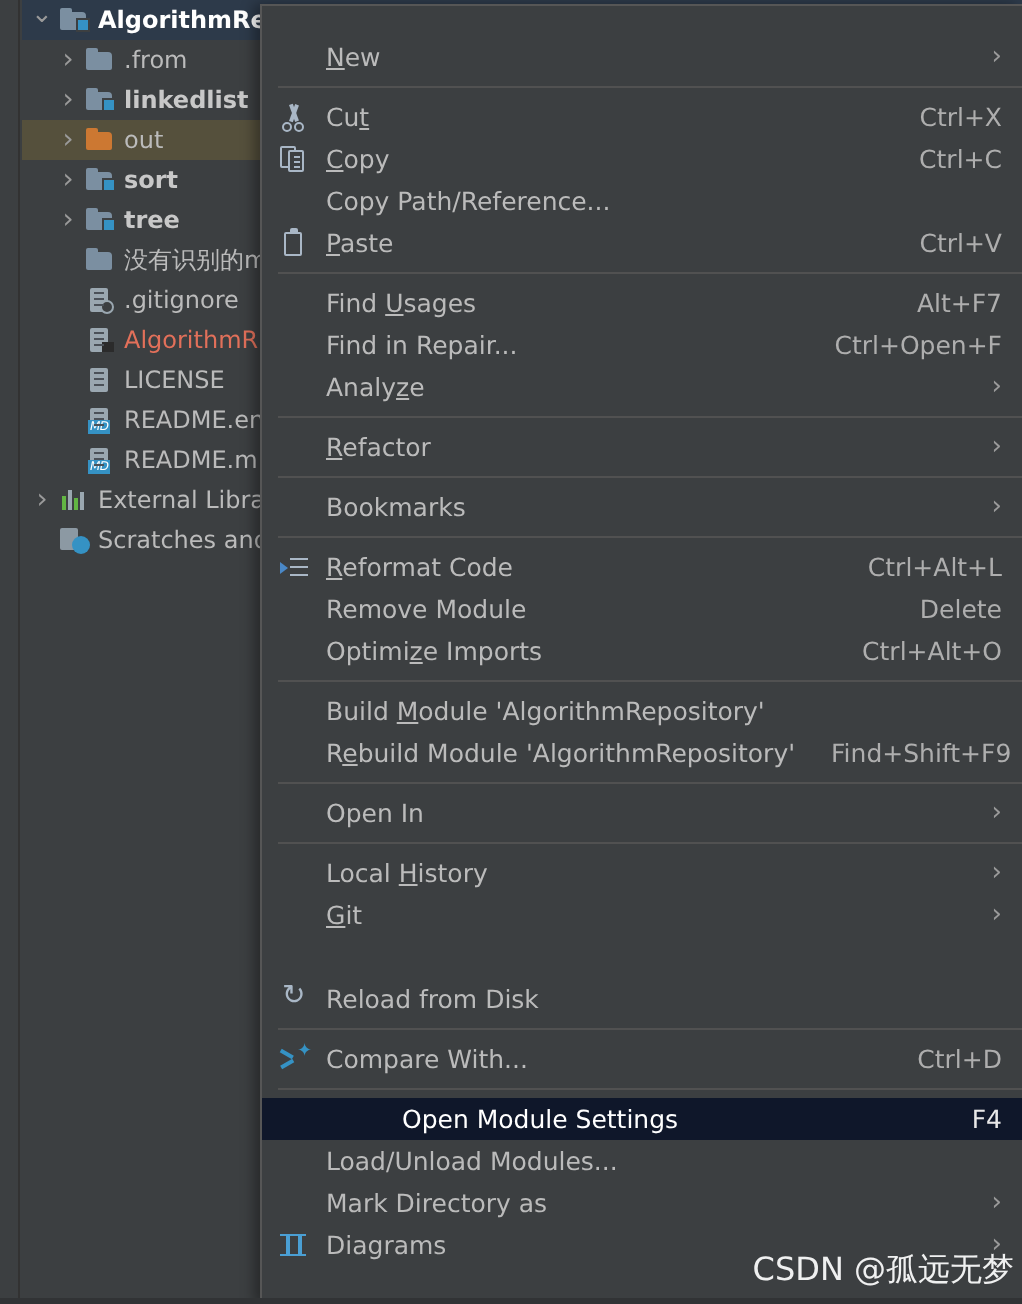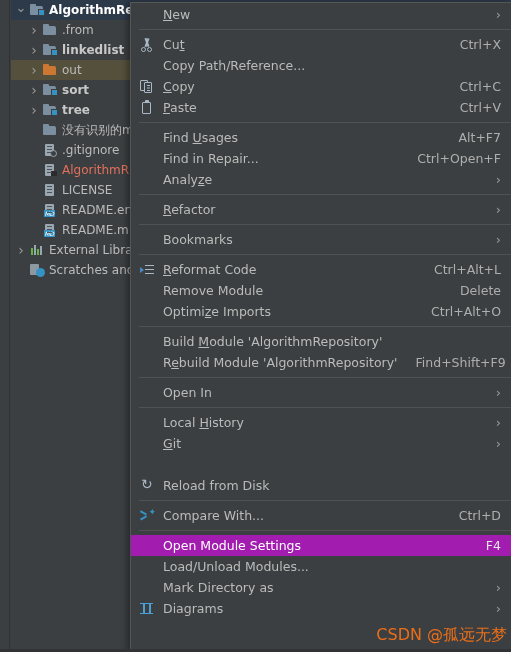--- a/index.html
+++ b/index.html
@@ -179,35 +179,36 @@
     left: 130px;
     top: 2px;
     width: 381px;
     height: 650px;
     background: #3c3f41;
     border: 1px solid #565656;
     border-right: none;
     box-sizing: border-box;
     box-shadow: -3px 0 6px rgba(0,0,0,0.35);
     overflow: hidden;
-    padding-top: 1px;
+    padding-top: 15px;
   }
   .menu-item {
     height: 21px;
     display: flex;
     align-items: center;
     padding: 0 10px 0 8px;
     box-sizing: border-box;
     white-space: nowrap;
     color: #bbbbbb;
     font-size: 12.5px;
   }
   .menu-item.selected {
-    background: #a21caf;
+    background: #0f172a;
     color: #ffffff;
+    gap: 38px;
   }
   .menu-icon {
     width: 18px;
     flex: 0 0 18px;
     height: 16px;
     position: relative;
     margin-right: 6px;
   }
   .menu-label { flex: 1 1 auto; }
   .menu-label u { text-decoration: underline; text-underline-offset: 1px; }
@@ -351,21 +352,21 @@
     background: #4a9fd4;
   }
   .mi-diagram .v1 { left: 4px; }
   .mi-diagram .v2 { left: 10px; }
 
   
   #watermark {
     position: absolute;
     right: 4px;
     bottom: 6px;
-    color: #f97316;
+    color: #ffffff;
     font-size: 16px;
     font-family: "DejaVu Sans", "Liberation Sans", sans-serif;
     opacity: 0.92;
     white-space: nowrap;
     pointer-events: none;
   }
   #bottom-bar {
     position: absolute;
     left: 0; bottom: 0;
     width: 511px; height: 3px;
@@ -494,30 +495,30 @@
     <div class="menu-sep"></div>
     <div class="menu-item">
       <span class="menu-icon mi-cut">
         <i class="c1"></i>
         <i class="c2"></i>
       </span>
       <span class="menu-label">Cu<u>t</u></span>
       <span class="menu-accel">Ctrl+X</span>
     </div>
     <div class="menu-item">
-      <span class="menu-icon"></span>
-      <span class="menu-label">Copy Path/Reference...</span>
-    </div>
-    <div class="menu-item">
       <span class="menu-icon mi-copy">
         <i class="back"></i>
         <i class="front"></i>
       </span>
       <span class="menu-label"><u>C</u>opy</span>
       <span class="menu-accel">Ctrl+C</span>
+    </div>
+    <div class="menu-item">
+      <span class="menu-icon"></span>
+      <span class="menu-label">Copy Path/Reference...</span>
     </div>
     <div class="menu-item">
       <span class="menu-icon mi-paste">
         <i class="body"></i>
         <i class="clip"></i>
       </span>
       <span class="menu-label"><u>P</u>aste</span>
       <span class="menu-accel">Ctrl+V</span>
     </div>
     <div class="menu-sep"></div>

